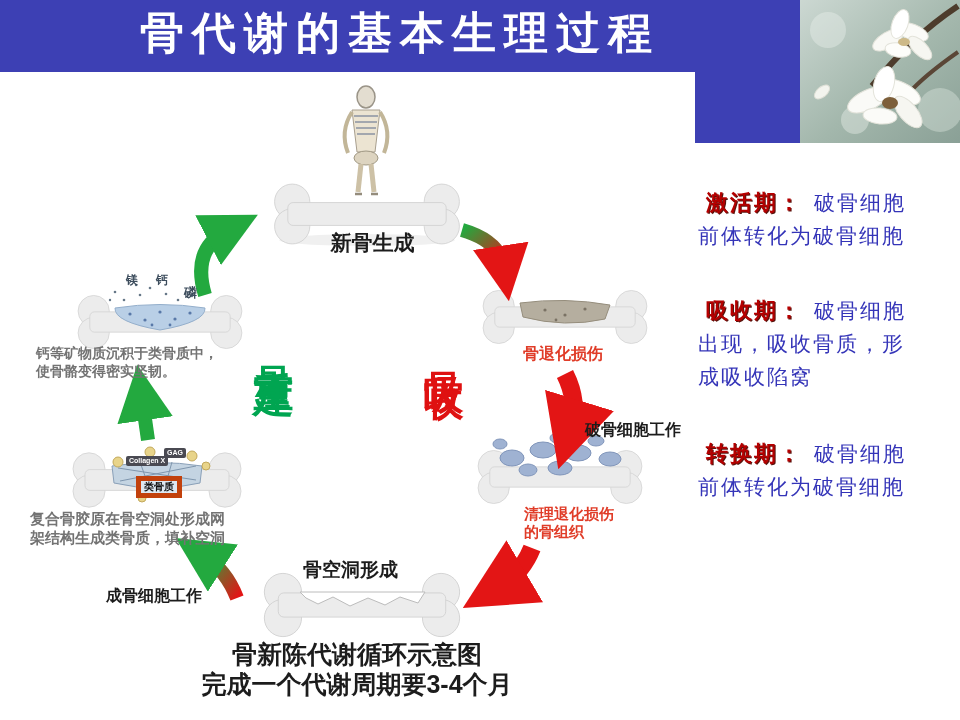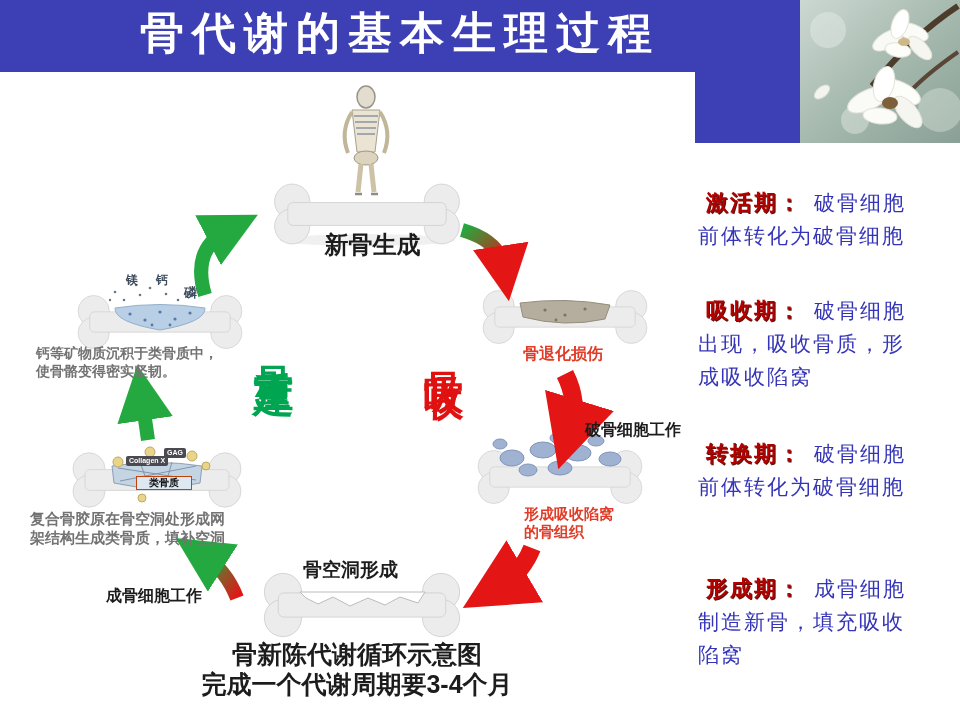--- a/index.html
+++ b/index.html
@@ -21,22 +21,22 @@
   .abs{position:absolute;white-space:nowrap;}
   .lbl{font-weight:bold;color:#1c1c1c;}
   .redlbl{font-weight:bold;color:#e03c28;}
   .greentxt{font-weight:bold;color:#737373;font-size:14px;line-height:19px;}
   .vert{writing-mode:vertical-rl;text-orientation:upright;font-weight:bold;
     font-size:40px;letter-spacing:6px;line-height:1;}
   .cap{font-weight:bold;color:#1c1c1c;font-size:25px;text-align:center;}
 
   .tagbox{position:absolute;background:#4a4a52;color:#fff;border-radius:2px;
     font-size:7px;line-height:10px;padding:0 3px;font-weight:bold;}
-  .osteoid-box{position:absolute;background:#dde8f2;border:1px solid #c2410c;color:#111;
-    font-size:10px;line-height:12px;font-weight:bold;padding:0 12px;}
+  .osteoid-box{position:absolute;background:#dde8f2;border:5px solid #c2410c;color:#111;
+    font-size:10px;line-height:12px;font-weight:bold;padding:0 3px;}
 
   .mineral{position:absolute;font-size:12px;font-weight:bold;color:#3c4c5c;}
 
   
   .phase{position:absolute;left:698px;width:220px;font-family:"DejaVu Serif",serif;
     font-size:21px;line-height:33px;color:#3434b8;text-indent:8px;letter-spacing:2px;}
   .phase .term{color:#b50000;font-weight:bold;font-size:22px;margin-right:12px;
     text-shadow:1px 1px 0 #55140e;}
 </style>
 </head>
@@ -188,35 +188,35 @@
     <path d="M300,592 L425,592 L418,603 L400,597 L385,605 L368,598 L350,606 L333,597 L318,604 L306,598 Z" fill="#ffffff" stroke="#bcbcbc"></path>
 
     <path d="M205,295 Q191,249 228,230" stroke="#23a93f" stroke-width="14" fill="none" marker-end="url(#mgreen)"></path>
     <path d="M462,230 Q500,241 504,268" stroke="url(#gr-gd)" stroke-width="14" fill="none" marker-end="url(#mred)"></path>
     <path d="M565,374 Q579,402 571,428" stroke="#e31515" stroke-width="18" fill="none" marker-end="url(#mred)"></path>
     <path d="M532,548 Q522,573 500,586" stroke="#e31515" stroke-width="18" fill="none" marker-end="url(#mred)"></path>
     <path d="M237,598 Q226,570 204,556" stroke="url(#rd-gn)" stroke-width="14" fill="none" marker-end="url(#mgreen)"></path>
     <path d="M148,440 L142,398" stroke="#23a93f" stroke-width="14" fill="none" marker-end="url(#mgreen)"></path>
   </svg>
 
-  <div class="abs lbl" style="left:305px;top:229px;width:135px;text-align:center;font-size:24px;">新骨生成</div>
+  <div class="abs lbl" style="left:305px;top:229px;width:135px;text-align:center;font-size:21px;">新骨生成</div>
 
   <div class="mineral" style="left:126px;top:272px;">镁</div>
   <div class="mineral" style="left:156px;top:272px;">钙</div>
   <div class="mineral" style="left:184px;top:284px;font-size:13px;">磷</div>
 
   <div class="abs greentxt" style="left:36px;top:344px;">钙等矿物质沉积于类骨质中，</div>
   <div class="abs greentxt" style="left:36px;top:362px;">使骨骼变得密实坚韧。</div>
 
   <div class="abs vert" style="left:254px;top:333px;color:#00a551;">骨重建</div>
   <div class="abs vert" style="left:424px;top:339px;color:#df1111;">骨吸收</div>
 
   <div class="abs redlbl" style="left:523px;top:344px;font-size:16px;">骨退化损伤</div>
   <div class="abs lbl" style="left:585px;top:420px;font-size:16px;">破骨细胞工作</div>
-  <div class="abs redlbl" style="left:524px;top:505px;font-size:15px;">形成吸收陷窝</div>
+  <div class="abs redlbl" style="left:524px;top:505px;font-size:15px;">清理退化损伤</div>
   <div class="abs redlbl" style="left:524px;top:523px;font-size:15px;">的骨组织</div>
 
   <div class="abs lbl" style="left:303px;top:557px;font-size:19px;">骨空洞形成</div>
   <div class="abs lbl" style="left:106px;top:586px;font-size:16px;">成骨细胞工作</div>
 
   <div class="tagbox" style="left:126px;top:456px;">Collagen X</div>
   <div class="tagbox" style="left:164px;top:448px;">GAG</div>
   <div class="osteoid-box" style="left:136px;top:476px;">类骨质</div>
 
   <div class="abs greentxt" style="left:30px;top:509px;font-size:15px;">复合骨胶原在骨空洞处形成网</div>
@@ -227,17 +227,14 @@
 
   <div class="phase" style="top:294px;">
     <span class="term">吸收期：</span><span>破骨细胞出现，吸收骨质，形成吸收陷窝</span>
   </div>
   <div class="phase" style="top:186px;">
     <span class="term">激活期：</span><span>破骨细胞前体转化为破骨细胞</span>
   </div>
   <div class="phase" style="top:437px;">
     <span class="term">转换期：</span><span>破骨细胞前体转化为破骨细胞</span>
   </div>
-  <div class="phase" style="top:572px;">
-    <span class="term">形成期：</span><span>成骨细胞制造新骨，填充吸收陷窝</span>
-  </div>
 
 </div>
 
 </body></html>

